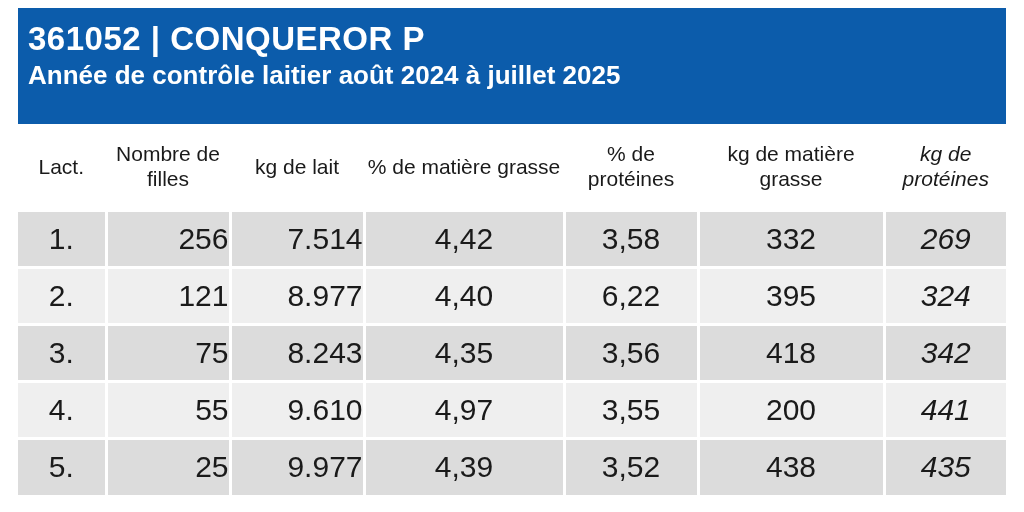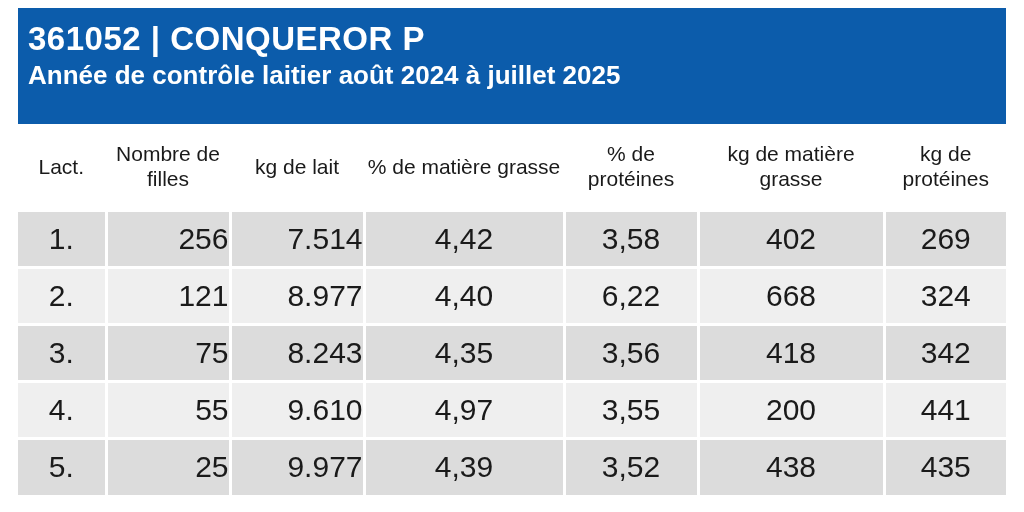--- a/index.html
+++ b/index.html
@@ -46,20 +46,21 @@
     border-collapse: collapse;
     table-layout: fixed;
   }
   table.data th, table.data td {
     border-right: 3px solid #ffffff;
     padding: 0;
     box-sizing: border-box;
   }
   table.data th:last-child, table.data td:last-child {
     border-right: none;
+    font-style: italic;
   }
   thead th {
     background: #ffffff;
     color: #1a1a1a;
     font-size: 21px;
     font-weight: normal;
     text-align: center;
     vertical-align: middle;
     height: 86px;
     line-height: 1.2;
@@ -122,30 +123,30 @@
         <th>kg de protéines</th>
       </tr>
     </thead>
     <tbody>
       <tr class="odd">
         <td class="lact">1.</td>
         <td class="num-right">256</td>
         <td class="num-right">7.514</td>
         <td>4,42</td>
         <td>3,58</td>
-        <td>402</td>
+        <td>332</td>
         <td>269</td>
       </tr>
       <tr class="even">
         <td class="lact">2.</td>
         <td class="num-right">121</td>
         <td class="num-right">8.977</td>
         <td>4,40</td>
         <td>6,22</td>
-        <td>668</td>
+        <td>395</td>
         <td>324</td>
       </tr>
       <tr class="odd">
         <td class="lact">3.</td>
         <td class="num-right">75</td>
         <td class="num-right">8.243</td>
         <td>4,35</td>
         <td>3,56</td>
         <td>418</td>
         <td>342</td>

